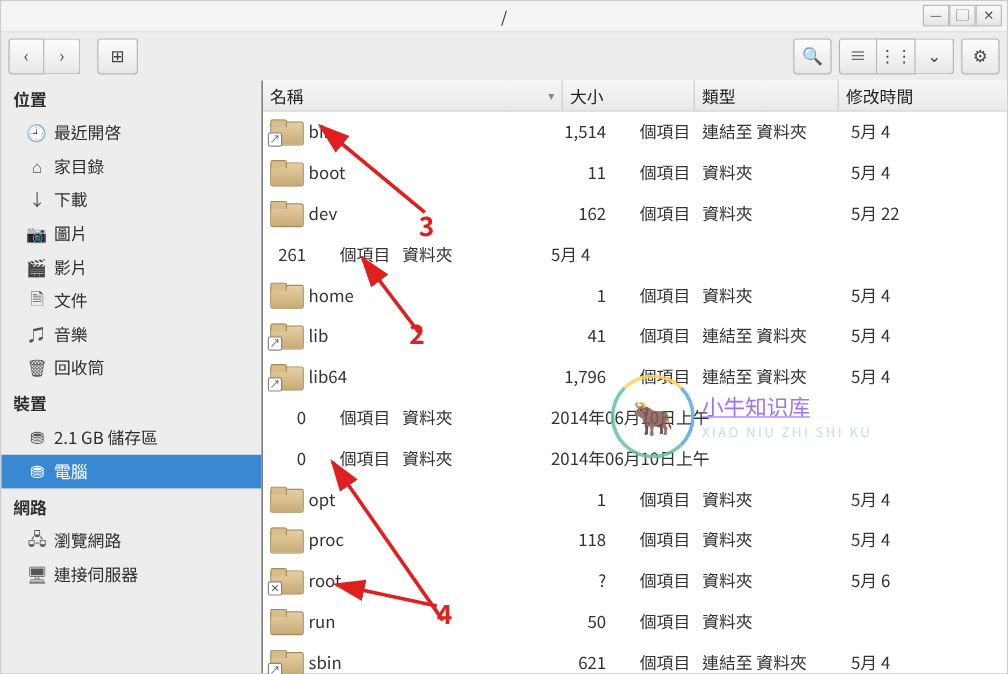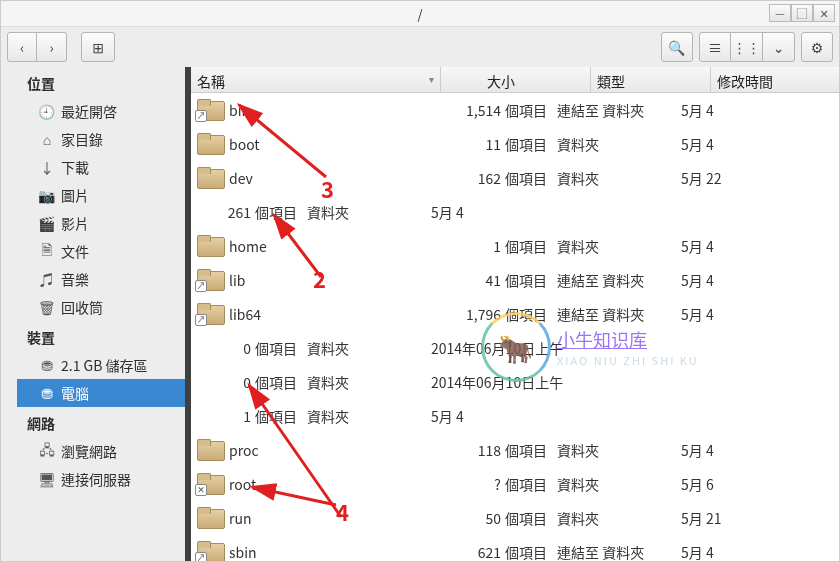--- a/index.html
+++ b/index.html
@@ -15,41 +15,41 @@
   .navg .btn { width:30px; border-radius:0;}
   .navg .btn:first-child { border-top-left-radius:3px; border-bottom-left-radius:3px;}
   .navg .btn:last-child { border-top-right-radius:3px; border-bottom-right-radius:3px; border-left:none;}
   .pathbox { margin-left:8px; width:34px;}
   .spacer { flex:1;}
   .viewg { display:flex;}
   .viewg .btn{ width:32px; border-radius:0; border-left:none;}
   .viewg .btn:first-child{border-left:1px solid #b5b5b5; border-top-left-radius:3px;border-bottom-left-radius:3px;}
   .viewg .btn:last-child{border-top-right-radius:3px;border-bottom-right-radius:3px;}
   .content { flex:1; display:flex; overflow:hidden;}
-  .sidebar { width:190px; background:#ededed; border-right:6px solid #404040; overflow:hidden;padding-left:16px;}
+  .sidebar { width:218px; background:#ededed; border-right:1px solid #404040; overflow:hidden;}
   .sect-h { padding:6px 10px 4px; font-weight:bold; font-size:14px;}
   .side-item { display:flex; align-items:center; gap:6px; padding:4px 8px 4px 22px; font-size:14px; cursor:default;}
   .side-item.sel { background:#3a87d2; color:#fff;}
   .icon { width:16px; height:16px; display:inline-flex; align-items:center; justify-content:center; font-size:14px; color:#555;}
   .side-item.sel .icon{color:#fff;}
   .main { flex:1; background:#fff; position:relative; overflow:hidden;}
   .cols { display:flex; height:26px; background:linear-gradient(#f7f7f7,#e8e8e8); border-bottom:1px solid #ccc; font-size:14px; color:#222;}
   .col-name{ width:250px; padding:4px 6px; display:flex; align-items:flex-start; border-right:1px solid #ccc;}
-  .col-size{ width:110px; padding:4px 6px; border-right:1px solid #ccc;margin-left:40px;}
+  .col-size{ width:110px; padding:4px 6px; border-right:1px solid #ccc;}
   .col-type{ width:120px; padding:4px 6px; border-right:1px solid #ccc;}
   .col-mod{ flex:1; padding:4px 6px;}
   .col-name .sort{ margin-left:auto; font-size:10px; color:#888;}
   .rows { overflow-y:auto; height:calc(100% - 26px);}
   .row { display:flex; height:34px; align-items:center; font-size:14px; color:#333;}
   .row .c-name{ width:250px; display:flex; align-items:center; gap:4px; padding-left:6px;} 
   .row .c-type{ width:120px; padding-left:6px; white-space:nowrap;}
   .row .c-mod{ flex:1; padding-left:10px; white-space:nowrap;}
   .sizecell{ width:110px; display:flex;}
   .sz-num{ flex:1; text-align:right; padding-right:4px;}
-  .sz-unit{ width:46px; text-align:left;}
+  .sz-unit{ width:46px; text-align:left;margin-left:24px;}
   
   .folder { width:28px; height:22px; position:relative;}
   .folder::before{content:""; position:absolute; inset:2px 0 0 0; background:linear-gradient(#e6cfa3,#c9ab77); border:1px solid #a58a5a; border-radius:2px;}
   .folder::after{content:""; position:absolute; top:0; left:0; width:12px; height:6px; background:#d7bd8d; border:1px solid #a58a5a; border-bottom:none; border-radius:2px 2px 0 0;}
   .folder.link .lk{ position:absolute; bottom:-1px; left:-2px; width:12px; height:12px; background:#fff; border:1px solid #888; border-radius:2px; font-size:9px; line-height:10px; text-align:center; color:#555;}
   .folder.lock .lk{ position:absolute; bottom:-1px; left:-2px; width:12px; height:12px; background:#fff; border:1px solid #888; border-radius:2px; font-size:9px; line-height:10px; text-align:center; color:#555;}
   
   .arrow { position:absolute; color:#e02020; pointer-events:none;}
   .anno-num { position:absolute; color:#e02020; font-size:22px; font-weight:bold; pointer-events:none;}
   .watermark{ position:absolute; left:290px; top:245px; display:flex; align-items:center; gap:6px; opacity:0.85; pointer-events:none;}
@@ -265,20 +265,24 @@
           </div>
           <div class="row">
             <div class="sizecell">
               <div class="sz-num">0</div>
               <div class="sz-unit">個項目</div>
             </div>
             <div class="c-type">資料夾</div>
             <div class="c-mod">2014年06月10日上午</div>
           </div>
           <div class="row">
+            <div class="c-name">
+              <div class="folder"></div>
+              <span>opt</span>
+            </div>
             <div class="sizecell">
               <div class="sz-num">1</div>
               <div class="sz-unit">個項目</div>
             </div>
             <div class="c-type">資料夾</div>
             <div class="c-mod">5月 4</div>
           </div>
           <div class="row">
             <div class="c-name">
               <div class="folder"></div>
@@ -308,21 +312,20 @@
           <div class="row">
             <div class="c-name">
               <div class="folder"></div>
               <span>run</span>
             </div>
             <div class="sizecell">
               <div class="sz-num">50</div>
               <div class="sz-unit">個項目</div>
             </div>
             <div class="c-type">資料夾</div>
-            <div class="c-mod">5月 21</div>
           </div>
           <div class="row">
             <div class="c-name">
               <div class="folder link">
                 <div class="lk">↗</div>
               </div>
               <span>sbin</span>
             </div>
             <div class="sizecell">
               <div class="sz-num">621</div>

